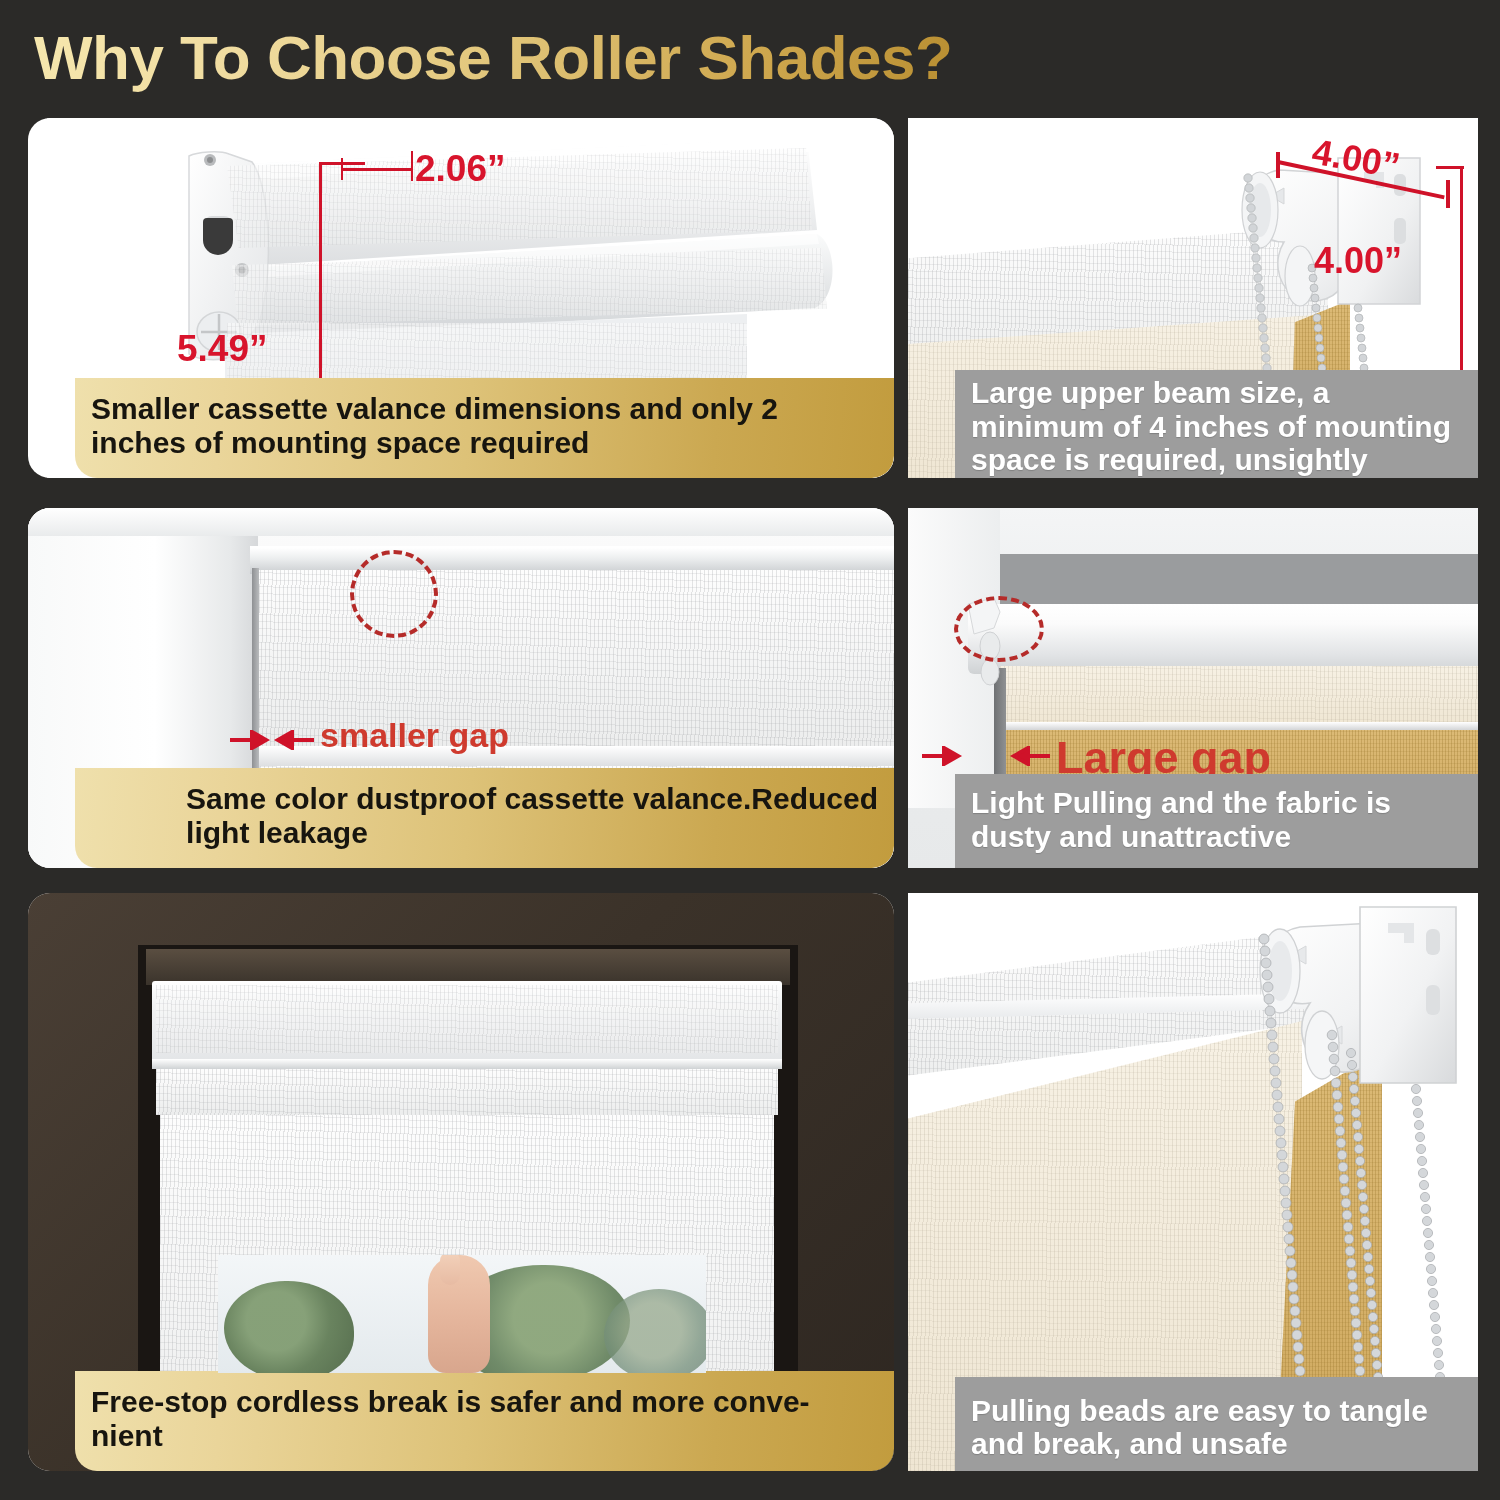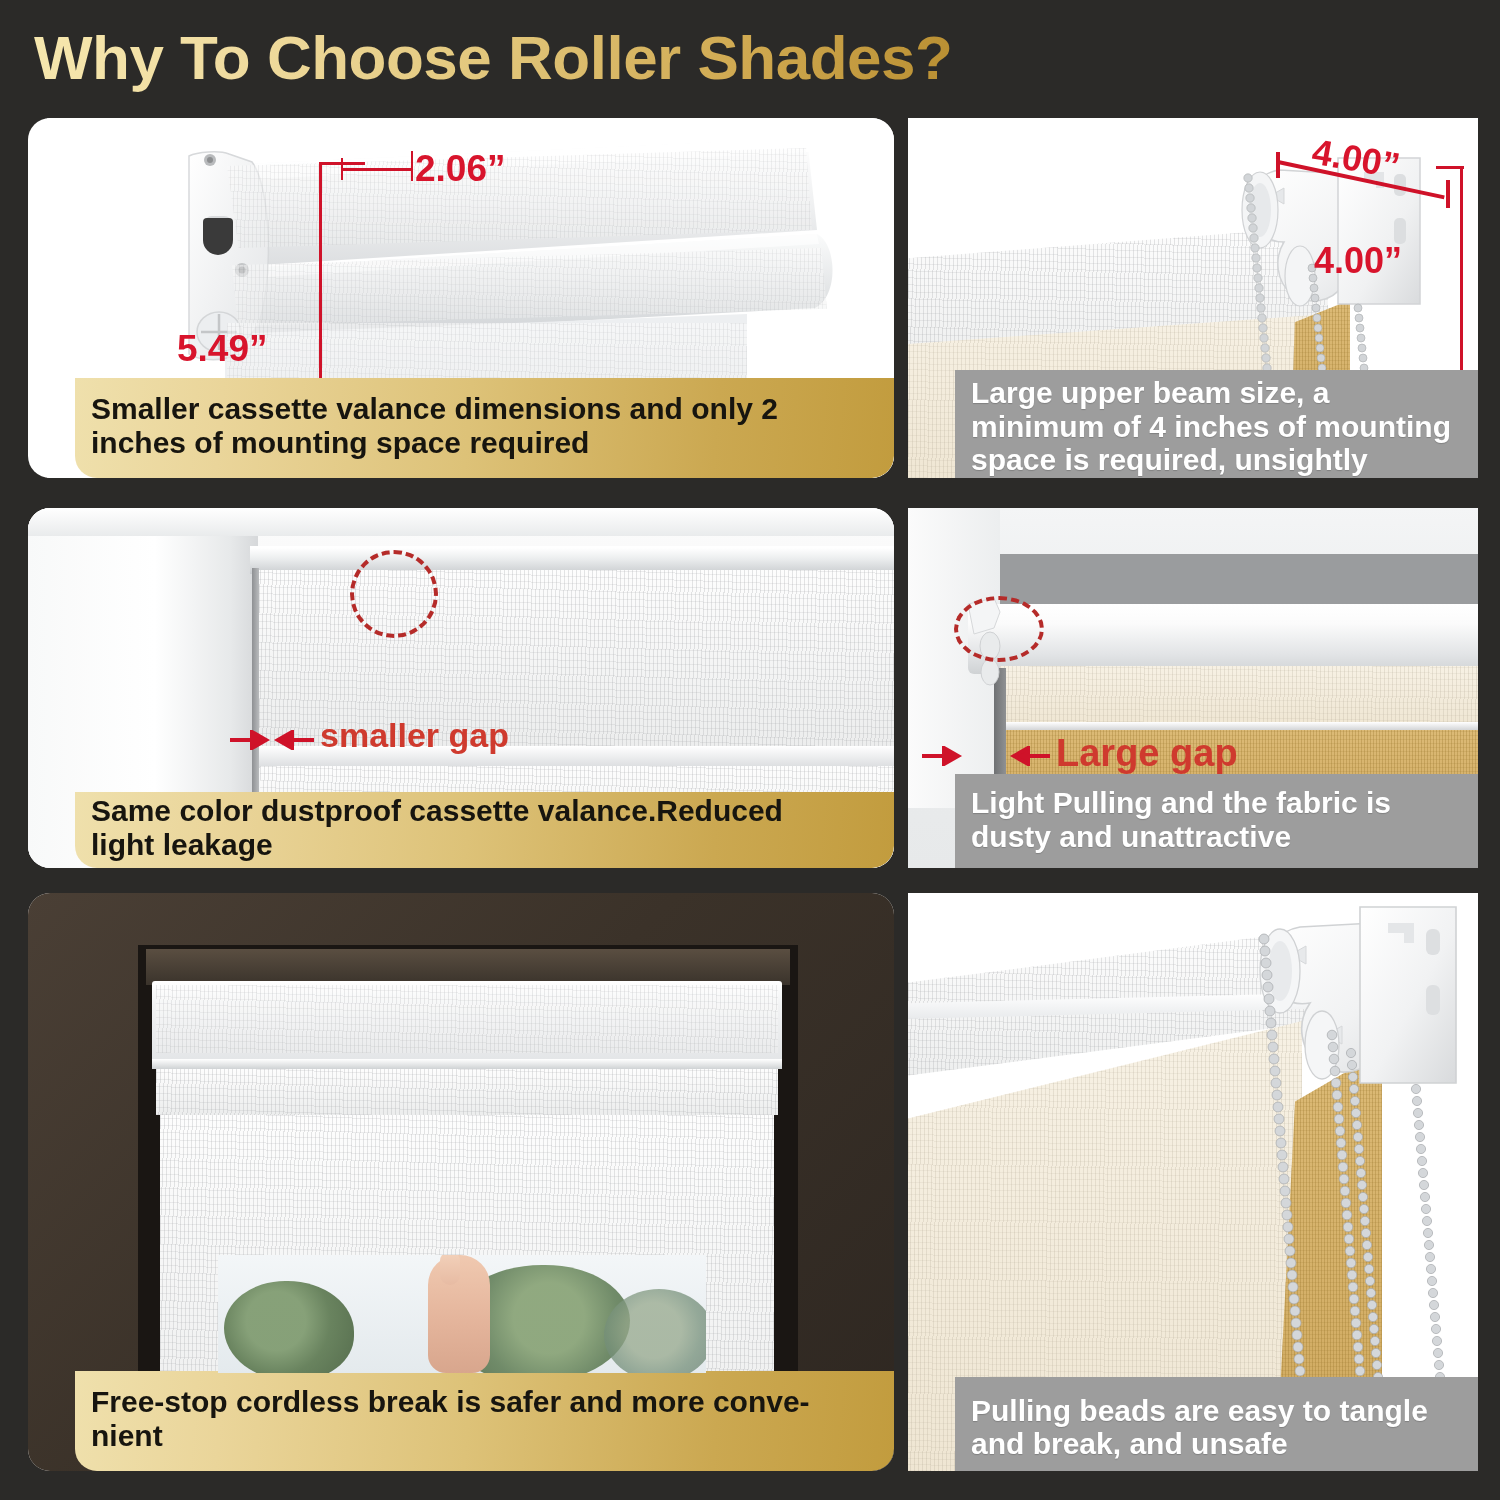--- a/index.html
+++ b/index.html
@@ -320,21 +320,21 @@
         </svg>
       </div>
       <div style="position:absolute; left:240px; top:222px;">
         <svg width="46" height="20" viewBox="0 0 46 20">
           <path d="M46,10 h-22 M24,2 l-14,8 l14,8 z" stroke="#cf1229" stroke-width="4" fill="#cf1229"></path>
         </svg>
       </div>
       <div class="annot" style="left:292px; top:208px; font-size:34px;">smaller gap</div>
     </div>
 
-    <div class="cap gold" style="height:76px;">
+    <div class="cap gold" style="height:100px;justify-content:flex-end;">
       <div>
         <span>Same color dustproof cassette valance.Reduced</span>
         <span>light leakage</span>
       </div>
     </div>
   </div>
 
   <div class="panel bad" style="left:908px; top:508px; width:570px; height:360px;">
 
     <div class="photo" style="background:linear-gradient(180deg,#f4f5f6 0%, #eceeef 30%, #e7e9ea 100%);">
@@ -368,21 +368,21 @@
       <div style="position:absolute; left:14px; top:238px;">
         <svg width="42" height="20" viewBox="0 0 42 20">
           <path d="M0,10 h22 M22,2 l14,8 l-14,8 z" stroke="#cf1229" stroke-width="4" fill="#cf1229"></path>
         </svg>
       </div>
       <div style="position:absolute; left:96px; top:238px;">
         <svg width="46" height="20" viewBox="0 0 46 20">
           <path d="M46,10 h-22 M24,2 l-14,8 l14,8 z" stroke="#cf1229" stroke-width="4" fill="#cf1229"></path>
         </svg>
       </div>
-      <div class="annot" style="left:148px; top:224px; font-size:38px;">Large gap</div>
+      <div class="annot" style="left:148px; top:224px; font-size:45px;">Large gap</div>
     </div>
 
     <div class="cap gray" style="height:94px; align-items:flex-start; padding-top:12px;">
       <div>
         <span>Light Pulling and the fabric is</span>
         <span>dusty and unattractive</span>
       </div>
     </div>
   </div>
 

